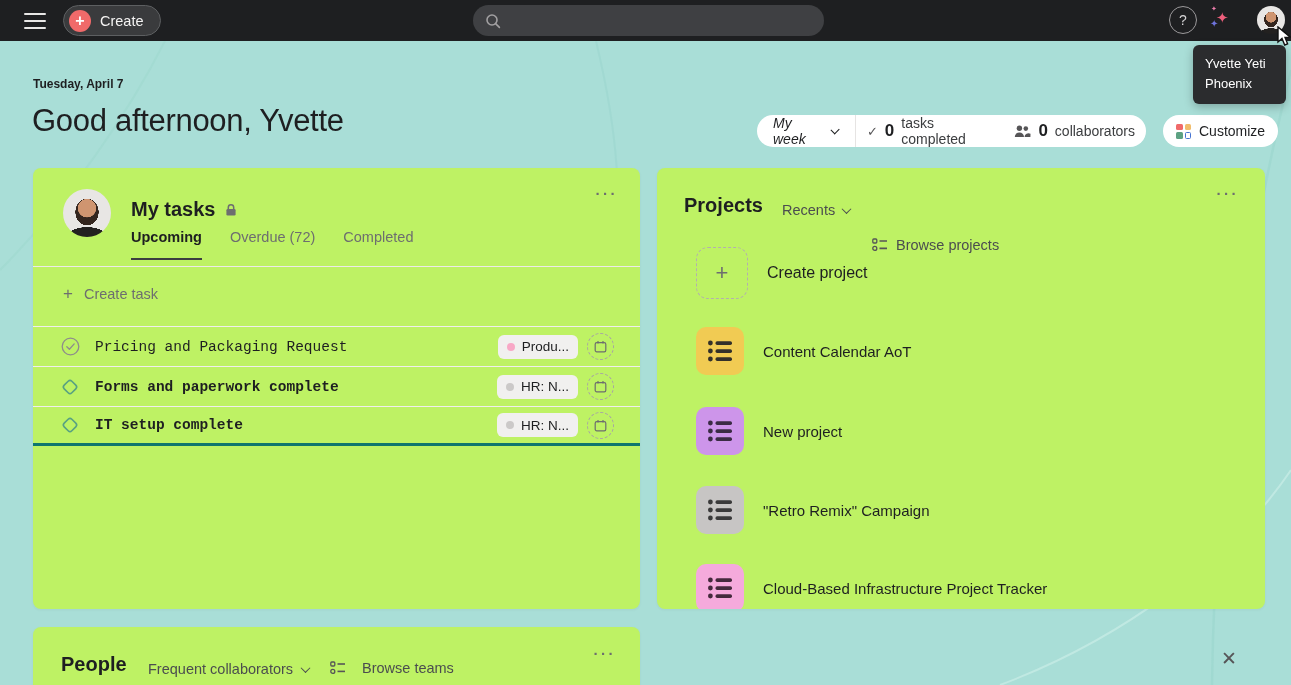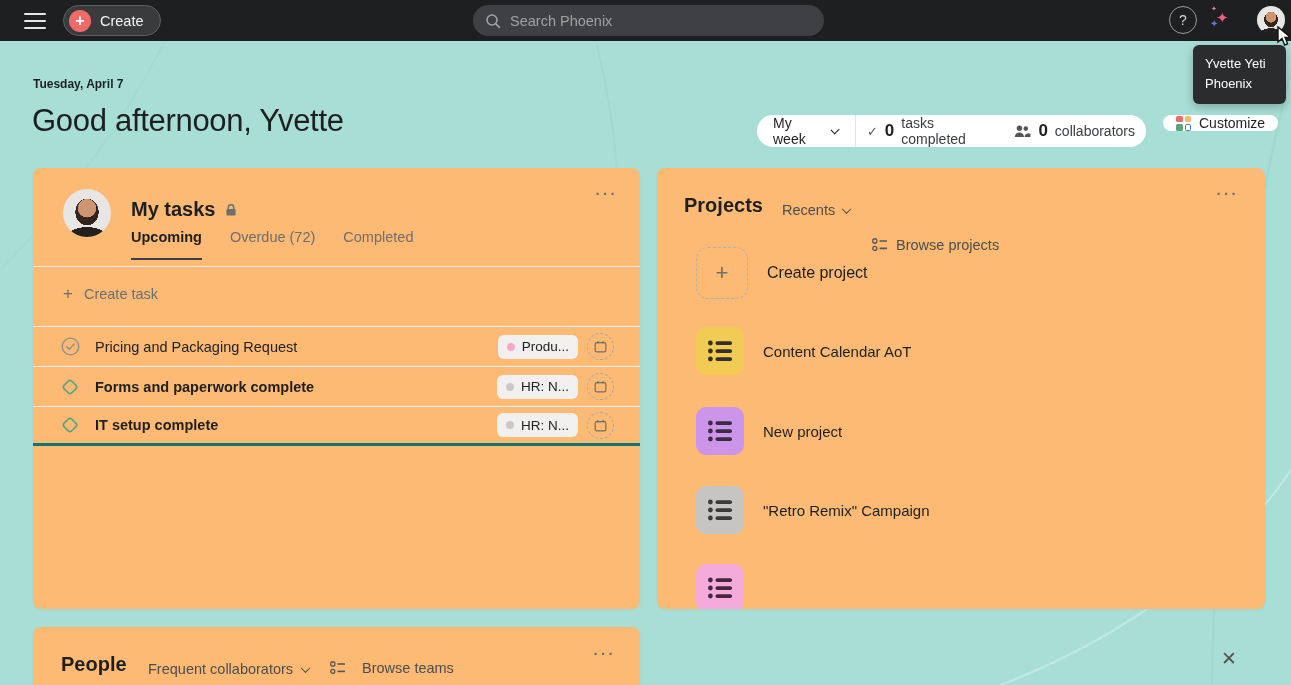--- a/index.html
+++ b/index.html
@@ -44,57 +44,57 @@
   
   .tooltip { position:absolute; left:1193px; top:45px; width:93px; background:#2b2c2e; border-radius:6px;
     padding:9px 10px 10px 12px; color:#fff; font-size:13px; line-height:20px; z-index:40; box-shadow:0 3px 10px rgba(0,0,0,.25); }
 
   
   .date { position:absolute; left:33px; top:77px; font-size:12px; font-weight:bold; z-index:1; }
   .greeting { position:absolute; left:32px; top:103px; font-size:31px; font-weight:500; letter-spacing:-0.3px; z-index:1; }
 
   .controls { position:absolute; left:757px; top:115px; width:389px; height:32px; background:#fff; border-radius:16px;
     display:flex; align-items:center; font-size:14px; color:#3b3d3f; z-index:2; }
-  .myweek { display:flex; align-items:center; gap:9px; padding:0 16px; height:100%; cursor:pointer; color:#1e1f21; }
+  .myweek { display:flex; align-items:center; gap:9px; padding:0 16px; height:100%; cursor:pointer; color:#1e1f21;font-style:italic; }
   .chev { width:7px; height:7px; border-right:1.6px solid currentColor; border-bottom:1.6px solid currentColor;
     transform:rotate(45deg) translate(-1px,-1px); display:inline-block; }
   .v-div { width:1px; height:32px; background:#e6e4e3; }
   .stat { display:flex; align-items:center; gap:7px; padding:0 11px; cursor:pointer; }
   .stat .count { font-size:17px; font-weight:bold; color:#1e1f21; }
   .stat .chk { color:#565557; font-size:13px; }
-  .customize-btn { position:absolute; left:1163px; top:115px; height:16px; padding:0 13px; background:#fff; border-radius:16px;
+  .customize-btn { position:absolute; left:1163px; top:115px; height:32px; padding:0 13px; background:#fff; border-radius:16px;
     display:flex; align-items:center; gap:8px; font-size:14px; color:#1e1f21; cursor:pointer; z-index:2; }
   .cust-grid { width:15px; height:15px; display:grid; grid-template-columns:6.5px 6.5px; grid-template-rows:6.5px 6.5px; gap:2px; }
   .cust-grid i { border-radius:1.5px; }
   .cg-r { background:#f06a6a; } .cg-o { background:#f1bd6c; } .cg-g { background:#5da283; }
   .cg-b { border:1.6px solid #4573d2; background:transparent; }
 
   
-  .card { position:absolute; background:#fdba74; border-radius:8px; box-shadow:0 1px 3px rgba(30,31,33,.05); z-index:1; }
+  .card { position:absolute; background:#bef264; border-radius:8px; box-shadow:0 1px 3px rgba(30,31,33,.05); z-index:1; }
   #my-tasks-card { left:33px; top:168px; width:607px; height:441px; }
   #projects-card { left:657px; top:168px; width:608px; height:441px; overflow:hidden; }
   #people-card { left:33px; top:627px; width:607px; height:120px; }
 
   .avatar-lg { position:absolute; left:30px; top:21px; width:48px; height:48px; border-radius:50%; }
   .card-title { font-size:20px; font-weight:600; color:#1e1f21; }
   .mt-title { position:absolute; left:98px; top:30px; display:flex; align-items:center; gap:9px; }
   .dots { position:absolute; color:#6d6e6f; font-size:15px; letter-spacing:2.5px; font-weight:bold; cursor:pointer; }
   .mt-dots { right:22px; top:17px; }
   .tabs { position:absolute; left:98px; top:61px; display:flex; gap:28px; font-size:14.5px; }
   .tab { padding-bottom:13px; color:#6d6e6f; cursor:pointer; }
   .tab.active { color:#1e1f21; font-weight:600; border-bottom:2.5px solid #3c3e40; }
   .hr { position:absolute; left:0; right:0; border-top:1px solid #edeae9; }
   .create-task { position:absolute; left:30px; top:116px; display:flex; align-items:center; gap:11px;
     color:#6d6e6f; font-size:14.5px; cursor:pointer; }
   .plus-sm { font-size:17px; color:#6d6e6f; }
   .task-rows { position:absolute; left:0; right:0; top:158px; }
   .task-row { height:40px; display:flex; align-items:center; padding:0 26px 0 27px; border-top:1px solid #f0eeed; cursor:pointer; }
   .task-row:last-child { border-bottom:3px solid #0f766e; }
   .task-icon { width:20px; display:flex; align-items:center; justify-content:center; cursor:pointer; }
-  .task-title { margin-left:15px; flex:1; font-size:14.5px; color:#1e1f21; white-space:nowrap; overflow:hidden; }
+  .task-title { margin-left:15px; flex:1; font-size:14.5px; color:#1e1f21; white-space:nowrap; overflow:hidden;font-family:Liberation Mono, monospace; }
   .task-title.bold { font-weight:bold; }
   .proj-pill { display:flex; align-items:center; gap:7px; background:#f1f0ef; border-radius:6px; height:24px;
     padding:0 9px; font-size:13.5px; color:#1e1f21; margin-right:9px; cursor:pointer; }
   .pill-dot { width:8px; height:8px; border-radius:50%; }
   .cal-btn { width:27px; height:27px; border:1px dashed #a7a5a3; border-radius:50%;
     display:flex; align-items:center; justify-content:center; cursor:pointer; flex:none; }
 
   .pj-title { position:absolute; left:27px; top:26px; }
   .pj-filter { position:absolute; left:125px; top:34px; display:flex; align-items:center; gap:8px;
     font-size:14.5px; color:#4b4d4f; cursor:pointer; }
@@ -137,21 +137,20 @@
   <div class="create-btn">
     <span class="create-plus">+</span>
     <span class="create-label">Create</span>
   </div>
 
   <div class="searchbar">
     <svg width="16" height="16" viewBox="0 0 16 16">
       <circle cx="7" cy="7" r="5" stroke="#a2a0a2" stroke-width="1.6" fill="none"></circle>
       <line x1="10.6" y1="10.6" x2="14.4" y2="14.4" stroke="#a2a0a2" stroke-width="1.6" stroke-linecap="round"></line>
     </svg>
-    <input type="text" placeholder="Search Phoenix" style="">
   </div>
 
   <div class="help-btn">
     <span>?</span>
   </div>
 
   <div class="sparkle-btn">
     <span class="s1">✦</span>
     <span class="s2">✦</span>
     <span class="s3">✦</span>
@@ -360,20 +359,21 @@
     <span class="proj-icon" style="background: rgb(245, 170, 220);">
       <svg width="26" height="24" viewBox="0 0 26 24" fill="#44293c">
         <circle cx="3.4" cy="4" r="2.4"></circle>
           <rect x="8.5" y="2.2" width="16.5" height="3.8" rx="1.7"></rect>
         <circle cx="3.4" cy="12" r="2.4"></circle>
           <rect x="8.5" y="10.2" width="16.5" height="3.8" rx="1.7"></rect>
         <circle cx="3.4" cy="20" r="2.4"></circle>
           <rect x="8.5" y="18.2" width="16.5" height="3.8" rx="1.7"></rect>
       </svg>
     </span>
+    <span class="proj-name">Cloud-Based Infrastructure Project Tracker</span>
   </div>
 </section>
 
 <section class="card" id="people-card">
   <span class="card-title pp-title">People</span>
   <span class="pp-filter">
     <span>Frequent collaborators</span>
     <span class="chev"></span>
   </span>
   <span class="pp-browse">

